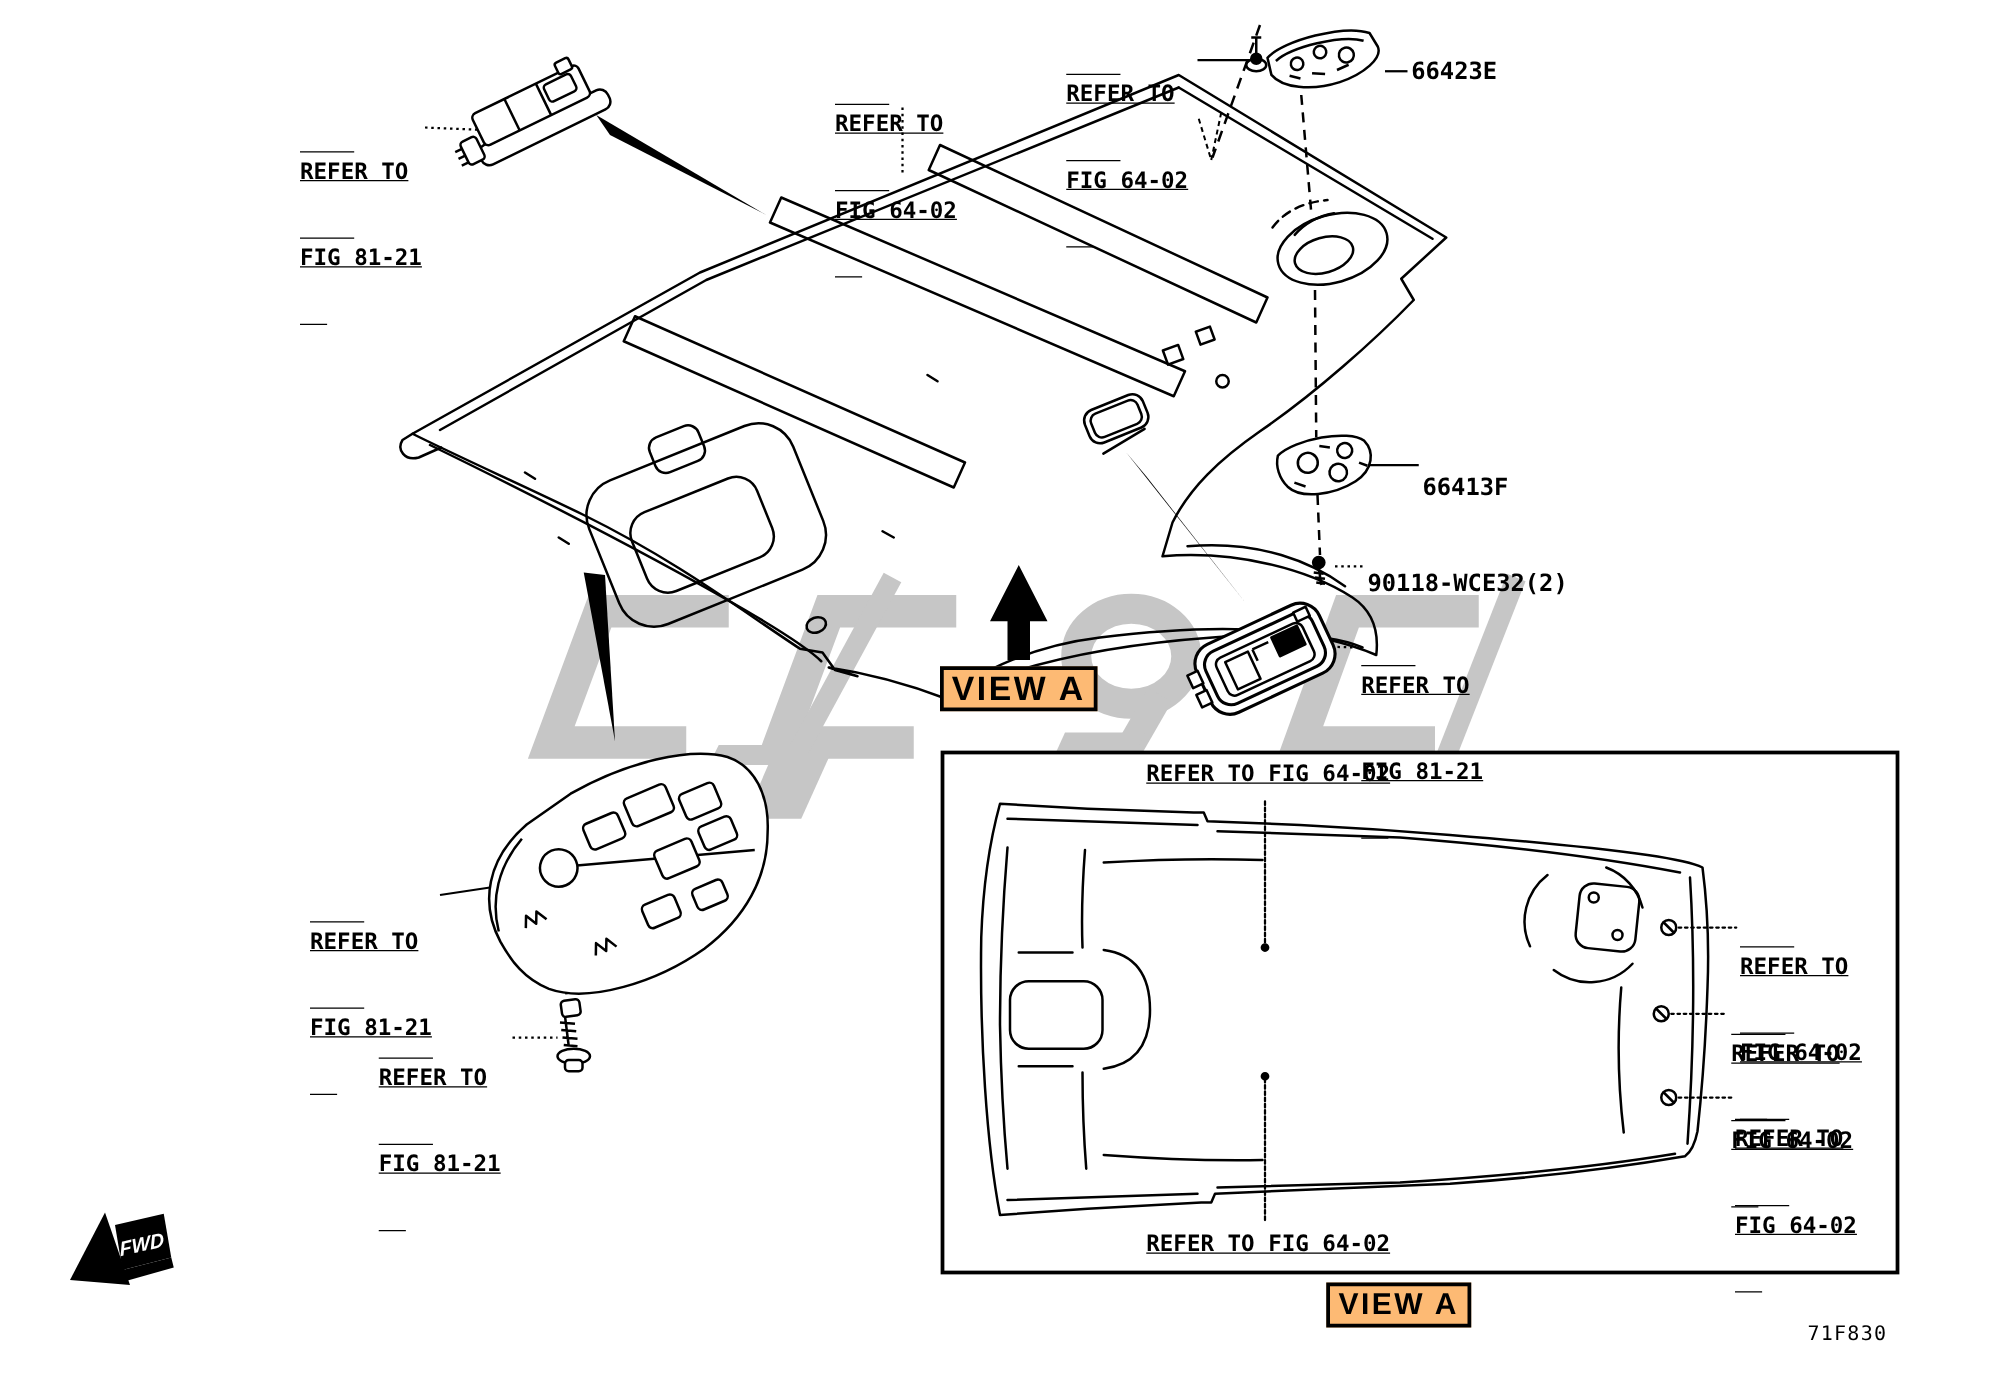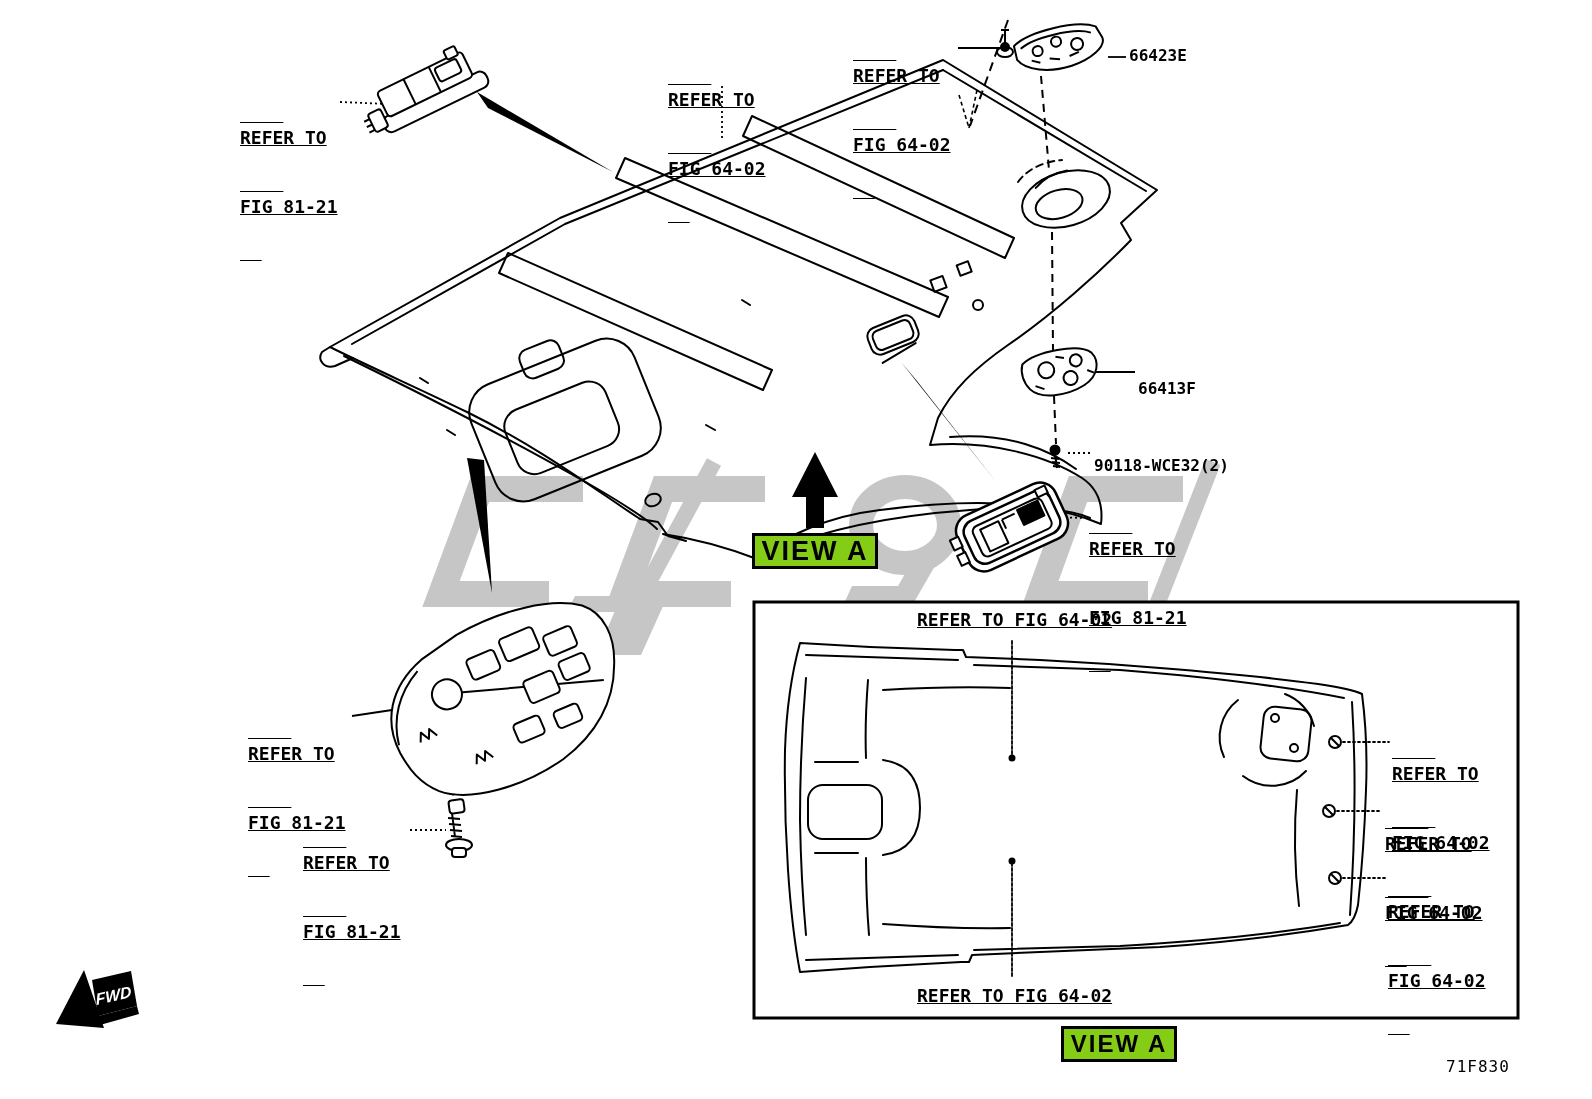--- a/index.html
+++ b/index.html
@@ -1,22 +1,22 @@
 <!DOCTYPE html>
 <html><head>
 <meta charset="utf-8">
 <style>
   html,body{margin:0;padding:0;background:#fff;}
   #canvas{position:relative;width:1592px;height:1099px;background:#fff;overflow:hidden;
           font-family:"DejaVu Sans Mono","Liberation Mono",monospace;color:#000;}
   #art{position:absolute;left:0;top:0;z-index:1;}
   .co{position:absolute;z-index:2;font-weight:700;font-size:18px;line-height:23px;
       letter-spacing:0px;white-space:pre;text-decoration:underline;}
-  .pn{position:absolute;z-index:2;font-weight:700;font-size:16px;white-space:pre;}
-  .viewbox{position:absolute;z-index:3;border:3px solid #000;background:#84cc16;
+  .pn{position:absolute;z-index:2;font-weight:700;font-size:19px;white-space:pre;}
+  .viewbox{position:absolute;z-index:3;border:3px solid #000;background:#fdba74;
            display:flex;align-items:center;justify-content:center;
            font-family:"Liberation Sans","DejaVu Sans",sans-serif;font-weight:700;}
   #view-a-main{left:752px;top:533px;width:120px;height:30px;font-size:27px;letter-spacing:2px;}
   #view-a-detail{left:1061px;top:1026px;width:110px;height:30px;font-size:24px;letter-spacing:2px;}
   #fig-code{position:absolute;z-index:2;left:1430px;top:1057px;font-size:16px;font-weight:400;letter-spacing:1px;margin-left:16px;}
 </style>
 </head>
 <body>
 
 <div id="canvas">

